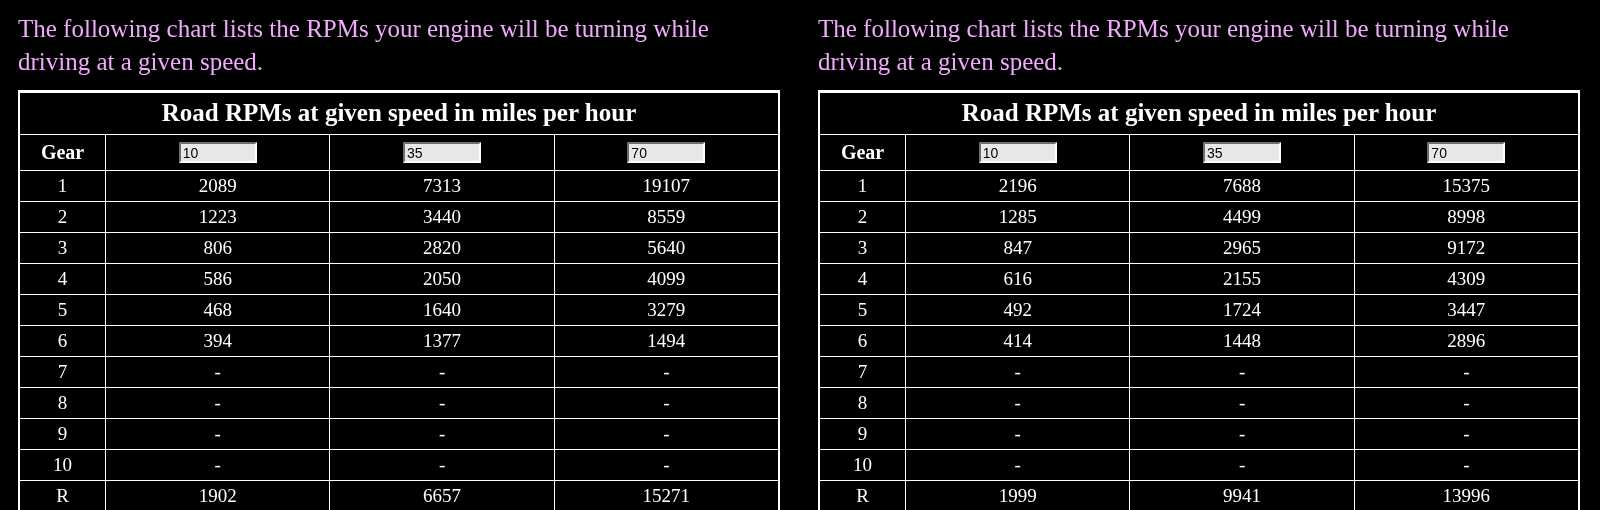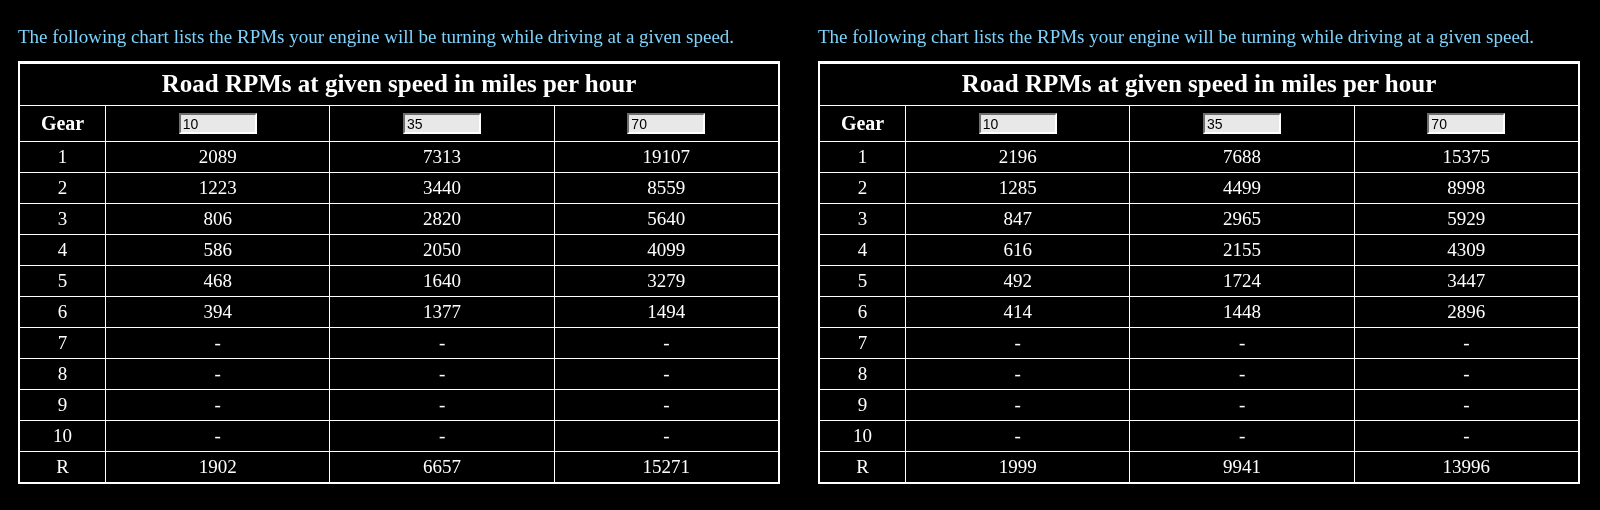--- a/index.html
+++ b/index.html
@@ -18,24 +18,24 @@
     width: 1600px;
     height: 510px;
     box-sizing: border-box;
   }
   .panel {
     width: 800px;
     box-sizing: border-box;
     padding: 12px 18px 0 18px;
   }
   .intro {
-    font-size: 19px;
+    font-size: 25px;
     line-height: 1.32;
-    color: #7dd3fc;
-    margin: 12px 0 12px 0;
+    color: #f0abfc;
+    margin: 0 0 12px 0;
     max-width: 720px;
   }
   table.rpm {
     border-collapse: collapse;
     width: 762px;
     border-top: 3px solid #ffffff;
     border-left: 2px solid #ffffff;
     border-right: 2px solid #ffffff;
     border-bottom: 2px solid #ffffff;
     background: #000000;
@@ -214,21 +214,21 @@
         <tr class="datarow">
           <td class="gear-label">2</td>
           <td class="val">1285</td>
           <td class="val">4499</td>
           <td class="val">8998</td>
         </tr>
         <tr class="datarow">
           <td class="gear-label">3</td>
           <td class="val">847</td>
           <td class="val">2965</td>
-          <td class="val">5929</td>
+          <td class="val">9172</td>
         </tr>
         <tr class="datarow">
           <td class="gear-label">4</td>
           <td class="val">616</td>
           <td class="val">2155</td>
           <td class="val">4309</td>
         </tr>
         <tr class="datarow">
           <td class="gear-label">5</td>
           <td class="val">492</td>

